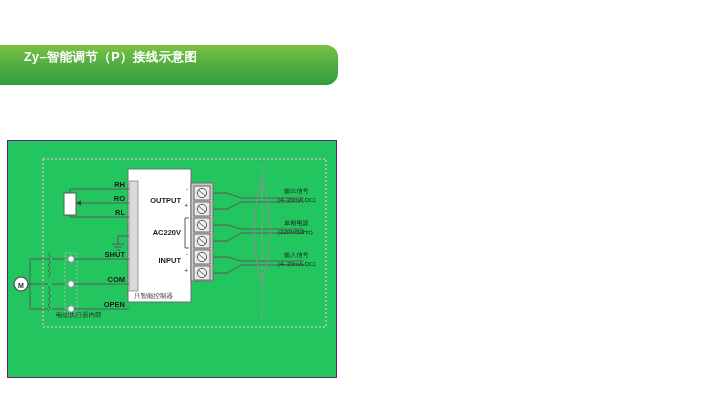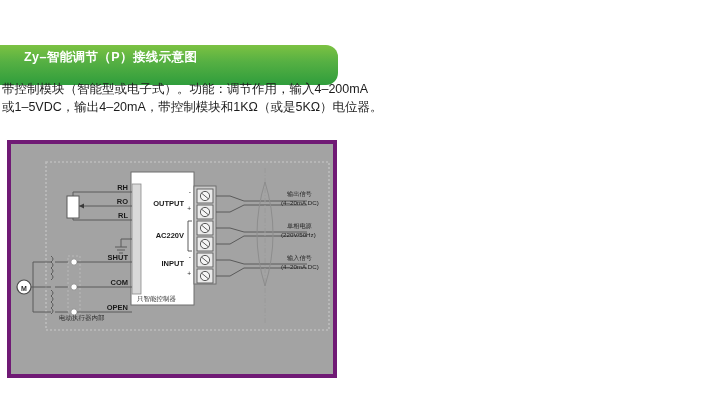--- a/index.html
+++ b/index.html
@@ -68,22 +68,22 @@
   }
   .desc div { white-space: nowrap; }
 
   
   .panel {
     position: absolute;
     left: 7px;
     top: 140px;
     width: 330px;
     height: 238px;
-    background: #a3a3a3;
-    border: 4px solid #701a75;
+    background: #22c55e;
+    border: 1px solid #701a75;
     box-sizing: border-box;
   }
   .diagram-svg {
     position: absolute;
     left: 0; top: 0;
     width: 330px;
     height: 238px;
     display: block;
   }
 
@@ -92,24 +92,20 @@
 </head>
 <body>
 
 <div id="page">
 
   <div class="banner">
     <div class="banner-text">Zy–智能调节（P）接线示意图</div>
   </div>
 
 
-  <div class="desc">
-    <div>带控制模块（智能型或电子式）。功能：调节作用，输入4–200mA</div>
-    <div>或1–5VDC，输出4–20mA，带控制模块和1KΩ（或是5KΩ）电位器。</div>
-  </div>
 
   <div class="panel">
     <svg class="diagram-svg" viewBox="0 0 330 238">
 
       <rect x="35" y="18" width="283" height="168" fill="none" stroke="#bdbdbd" stroke-width="1.6" stroke-dasharray="2,2"></rect>
 
       <rect x="120" y="28" width="63" height="133" fill="#ffffff" stroke="#6f6f6f" stroke-width="1"></rect>
 
       <rect x="121" y="40" width="9" height="110" fill="#d9d9d9" stroke="#8a8a8a" stroke-width="0.8"></rect>
 

